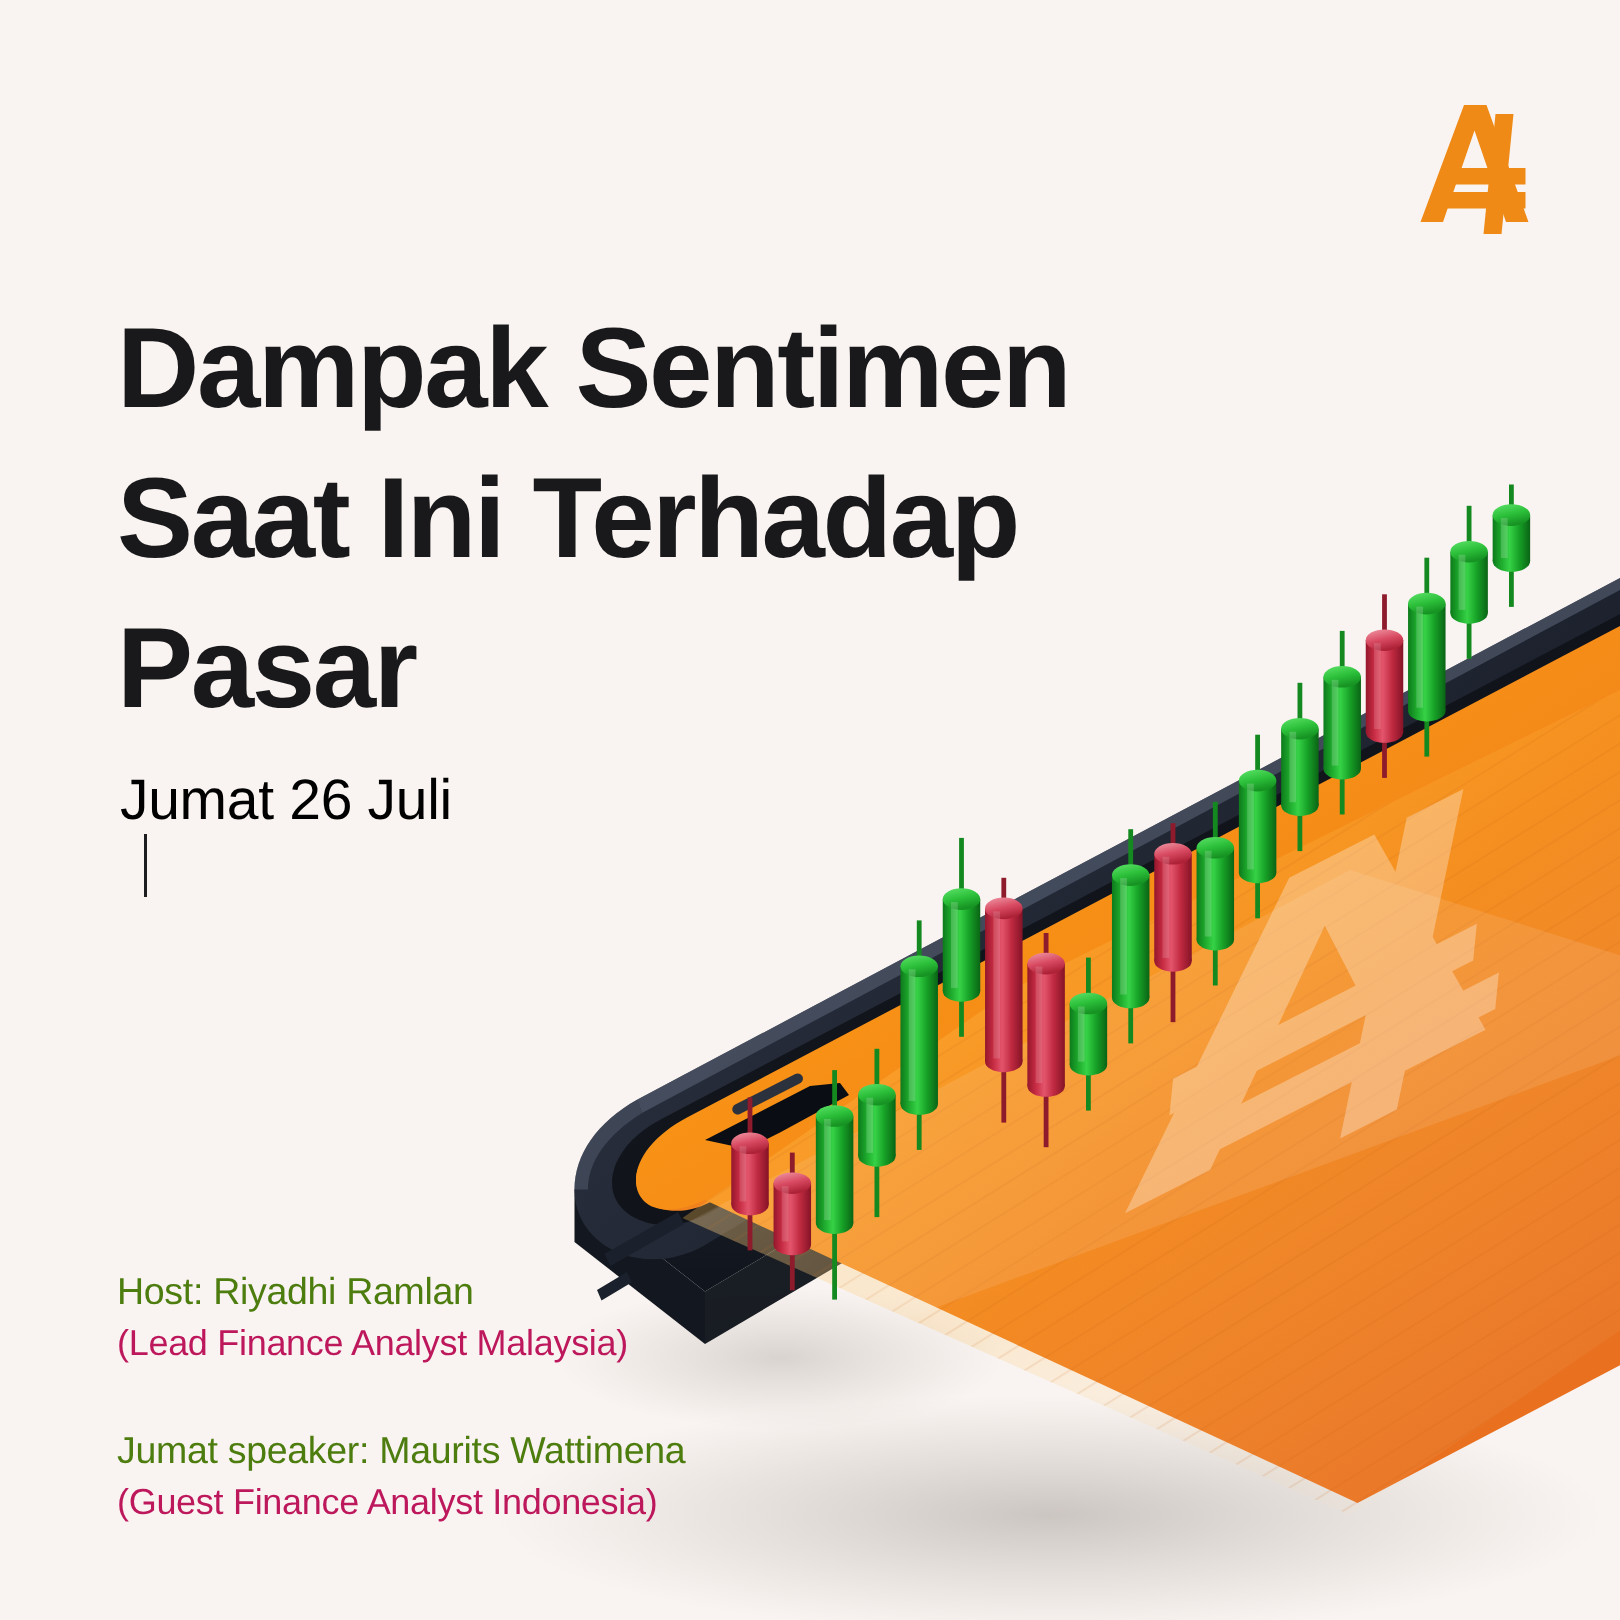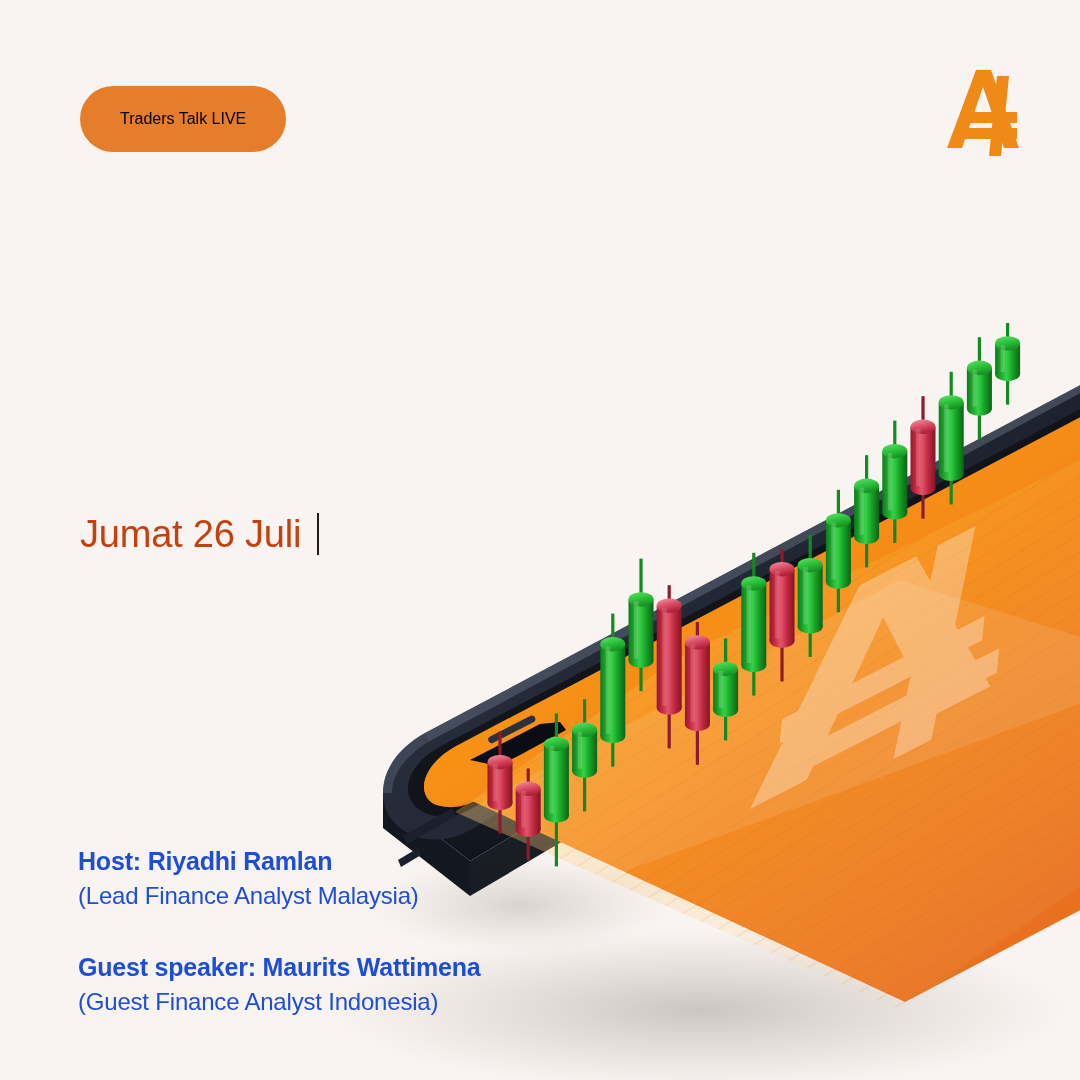--- a/index.html
+++ b/index.html
@@ -59,25 +59,26 @@
     white-space: nowrap;
   }
 
   
   #dateline {
     position: absolute;
     left: 80px;
     top: 513px;
     display: flex;
     align-items: flex-start;
-    color: #c2410c;
+    color: #000000;
     font-size: 38px;
     font-weight: normal;
     letter-spacing: -0.2px;
     white-space: nowrap;
+    flex-direction: column;
   }
   #dateline .sep {
     display: inline-block;
     width: 2px;
     height: 42px;
     background: #1d1d1f;
     margin: 0 16px;
   }
 
   
@@ -85,30 +86,30 @@
     position: absolute;
     left: 78px;
     bottom: 60px;
     width: 560px;
     z-index: 40;
   }
   #credits .cred-block { margin-bottom: 36px; }
   #credits .cred-block:last-child { margin-bottom: 0; }
   #credits .cred-name {
     display: block;
-    color: #1d4ed8;
+    color: #4d7c0f;
     font-size: 25px;
-    font-weight: bold;
+    font-weight: normal;
     line-height: 34px;
     letter-spacing: -0.2px;
     white-space: nowrap;
   }
   #credits .cred-role {
     display: block;
-    color: #1d4ed8;
+    color: #be185d;
     font-size: 24px;
     font-weight: normal;
     line-height: 36px;
     letter-spacing: -0.2px;
     white-space: nowrap;
   }
 
   
   #illustration {
     position: absolute;
@@ -407,43 +408,45 @@
           <rect x="1005.9999999999999" y="323.00000000000006" width="3.2" height="20.399999999999977" fill="#14891f"></rect>
           <rect x="1005.9999999999999" y="374.00000000000006" width="3.2" height="30.599999999999966" fill="#14891f"></rect>
           <ellipse cx="1007.5999999999999" cy="374.00000000000006" rx="12.5" ry="7.2" fill="url(#grnBody)"></ellipse>
           <rect x="995.0999999999999" y="343.40000000000003" width="25" height="30.600000000000023" fill="url(#grnBody)"></rect>
           <ellipse cx="1007.5999999999999" cy="343.40000000000003" rx="12.5" ry="7.2" fill="url(#grnTop)"></ellipse>
           <rect x="1000.5999999999999" y="345.40000000000003" width="4.5" height="26.600000000000023" fill="#ffffff" opacity="0.18"></rect>
         </g>
       </g>
   </svg>
 
-  <div id="badge">
-    <span>Traders Talk LIVE</span>
-  </div>
 
   <svg id="logo" viewBox="0 0 100 100" xmlns="http://www.w3.org/2000/svg">
     <g fill="#ef8a17">
       <path d="M 12 88 L 41 10 L 56 10 L 84 88 L 69 88 L 48 27 L 27 88 Z"></path>
       <rect x="26" y="52" width="56" height="11"></rect>
       <rect x="22" y="68" width="60" height="11"></rect>
       <path d="M 62 16 L 74 16 L 66 96 L 54 96 Z"></path>
     </g>
   </svg>
 
+  <div id="headline">
+    <span class="hl-line">Dampak Sentimen</span>
+    <span class="hl-line">Saat Ini Terhadap</span>
+    <span class="hl-line">Pasar</span>
+  </div>
 
   <div id="dateline">
     <span>Jumat 26 Juli</span>
     <span class="sep"></span>
   </div>
 
   <div id="credits">
     <div class="cred-block">
       <span class="cred-name">Host: Riyadhi Ramlan</span>
       <span class="cred-role">(Lead Finance Analyst Malaysia)</span>
     </div>
     <div class="cred-block">
-      <span class="cred-name">Guest speaker: Maurits Wattimena</span>
+      <span class="cred-name">Jumat speaker: Maurits Wattimena</span>
       <span class="cred-role">(Guest Finance Analyst Indonesia)</span>
     </div>
   </div>
 
 </div>
 
 </body></html>

